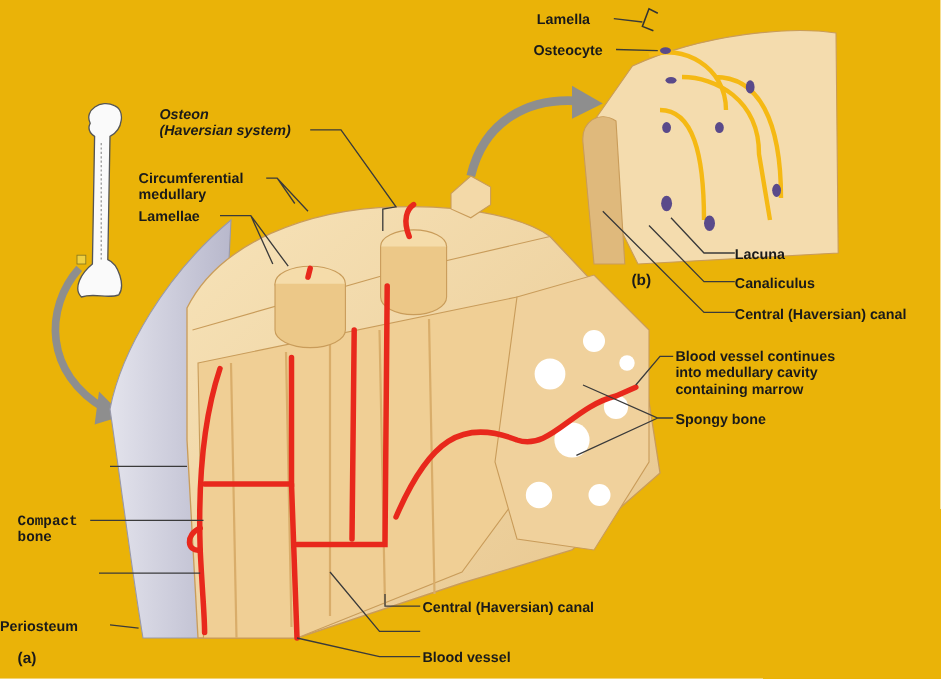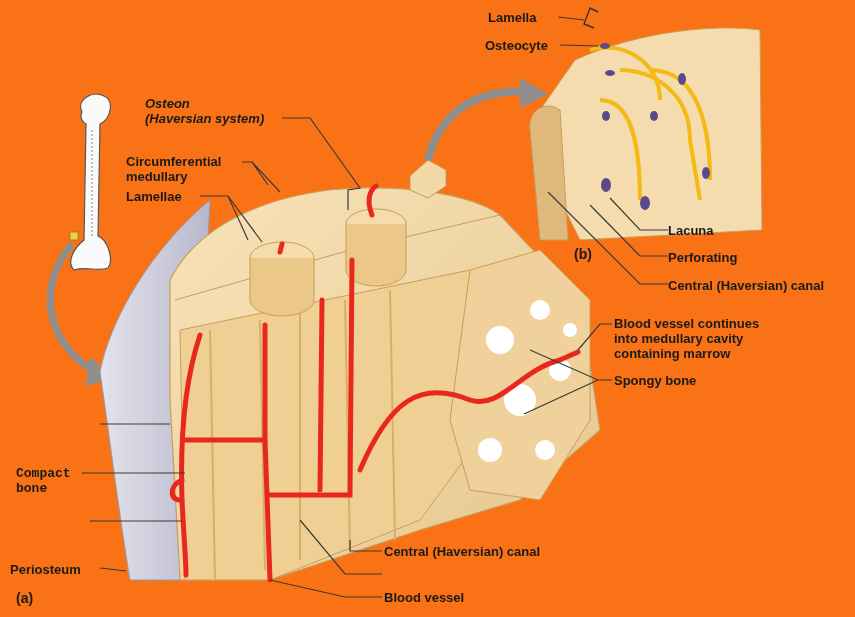--- a/index.html
+++ b/index.html
@@ -1,16 +1,16 @@
 <!DOCTYPE html>
 <html><head>
 <meta charset="utf-8">
 <style>
   html,body{margin:0;padding:0;background:#ffffff;}
-  #stage{position:relative;width:855px;height:617px;overflow:hidden;background:#f97316;font-family:"Liberation Sans",sans-serif;}
+  #stage{position:relative;width:855px;height:617px;overflow:hidden;background:#eab308;font-family:"Liberation Sans",sans-serif;}
   svg#art{position:absolute;left:0;top:0;}
   .lbl{position:absolute;font-family:"Liberation Sans",sans-serif;font-weight:bold;font-size:13px;line-height:15px;color:#1a1a1a;white-space:pre;}
   .panel{position:absolute;font-family:"Liberation Sans",sans-serif;font-weight:bold;font-size:14px;color:#1a1a1a;}
   .lead{fill:none;stroke:#3a3a3a;stroke-width:1.2;}
 </style>
 </head>
 <body>
 
 <div id="stage">
 <svg id="art" width="855" height="617" viewBox="0 0 855 617">
@@ -111,34 +111,34 @@
     <path class="lead" d="M382,551 L350,551 L350,540"></path>
     <path class="lead" d="M382,574 L345,574 L300,520"></path>
     <path class="lead" d="M382,597 L345,597 L270,580"></path>
   </g>
 </svg>
 
 <div class="lbl" style="left:488px;top:10px;">Lamella</div>
 <div class="lbl" style="left:485px;top:38px;">Osteocyte</div>
 <div class="lbl" style="left:668px;top:223px;">Lacuna</div>
 <div class="panel" style="left:574px;top:246px;">(b)</div>
-<div class="lbl" style="left:668px;top:250px;">Perforating</div>
+<div class="lbl" style="left:668px;top:250px;">Canaliculus</div>
 <div class="lbl" style="left:668px;top:278px;">Central (Haversian) canal</div>
 
 <div class="lbl" style="left:145px;top:96px;font-style:italic;">Osteon
 (Haversian system)</div>
 <div class="lbl" style="left:126px;top:154px;">Circumferential
 medullary</div>
 <div class="lbl" style="left:126px;top:189px;">Lamellae</div>
 
 <div class="lbl" style="left:614px;top:316px;">Blood vessel continues
 into medullary cavity
 containing marrow</div>
 <div class="lbl" style="left:614px;top:373px;">Spongy bone</div>
 
 <div class="lbl" style="left:16px;top:466px;font-family:Liberation Mono, monospace;">Compact
 bone</div>
-<div class="lbl" style="left:10px;top:562px;">Periosteum</div>
+<div class="lbl" style="left:0;top:562px;">Periosteum</div>
 <div class="panel" style="left:16px;top:590px;">(a)</div>
 
 <div class="lbl" style="left:384px;top:544px;">Central (Haversian) canal</div>
 <div class="lbl" style="left:384px;top:590px;">Blood vessel</div>
 </div>
 
 </body></html>

